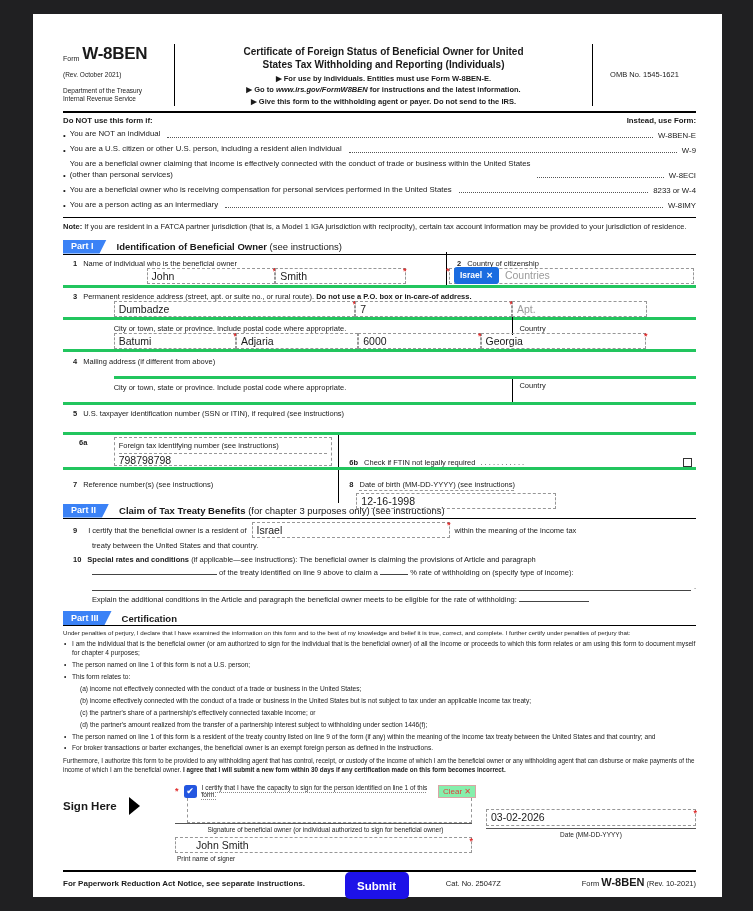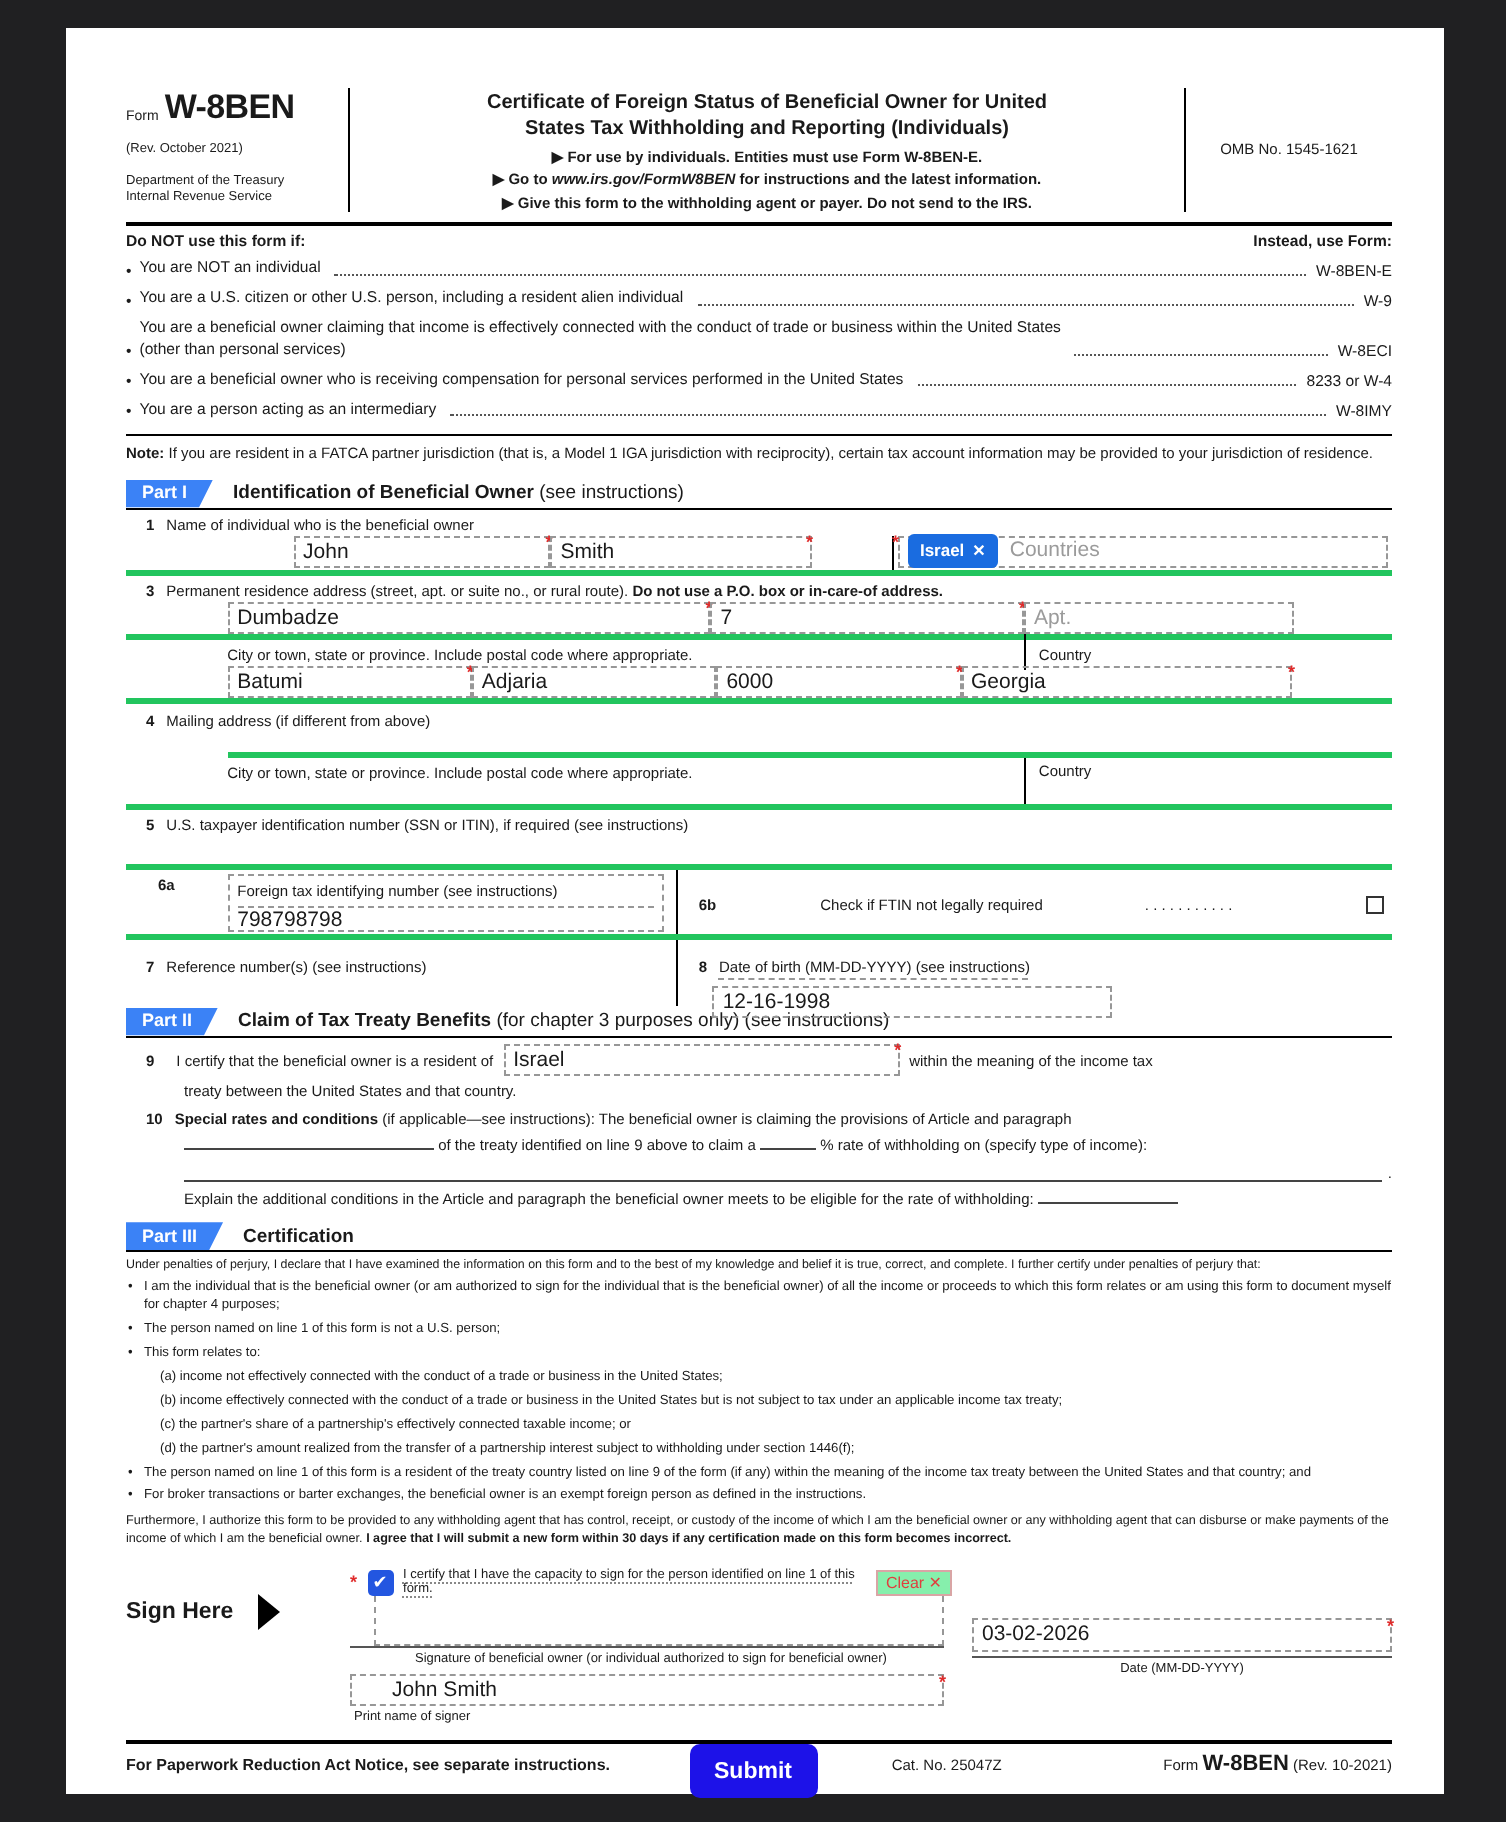--- a/index.html
+++ b/index.html
@@ -194,20 +194,23 @@
       <span class="part-chip">Part I</span>
       <span class="part-title"><span>Identification of Beneficial Owner </span><span class="part-note">(see instructions)</span></span>
     </div>
 
     <div>
 
       <div class="trow" style="height:13px; align-items:center;">
         <div class="cell" style="width:60.5%;">
           <span class="num">1</span><span class="lbl">Name of individual who is the beneficial owner</span>
         </div>
+        <div class="cell vline" style="width:39.5%;">
+          <span class="num">2</span><span class="lbl">Country of citizenship</span>
+        </div>
       </div>
 
       <div class="trow solid-b" style="height:20px;">
         <div class="cell" style="width:60.5%; display:flex; padding-left:13.2%;">
           <span class="dash-box" style="flex:0 0 43%;">
             <span>John</span>
             <span class="req">*</span>
           </span>
           <span class="dash-box" style="flex:0 0 43.5%;">
             <span>Smith</span>
@@ -307,21 +310,21 @@
       </div>
 
       <div class="trow solid-b" style="height:35px;">
         <div class="cell" style="width:43.5%; padding:2px 6px 2px 8%;">
           <span class="num" style="position:absolute; left:6px; top:3px;">6a</span>
           <div class="dash-box" style="height:29px; white-space:normal;">
             <div class="lbl" style="border-bottom:1px dashed #979797; padding-bottom:1px;">Foreign tax identifying number (see instructions)</div>
             <div style="font-size:10.5px; line-height:13px;">798798798</div>
           </div>
         </div>
-        <div class="cell vline" style="width:56.5%; display:flex; align-items:center; padding:3px 4px 0 0;gap:46px;">
+        <div class="cell vline" style="width:56.5%; display:flex; align-items:flex-end; padding:3px 4px 0 0;">
           <span class="num">6b</span>
           <span class="lbl">Check if FTIN not legally required</span>
           <span class="lbl" style="flex:1; overflow:hidden; white-space:nowrap; margin:0 5px;">.   .   .   .   .   .   .   .   .   .   .</span>
           <span class="cb"></span>
         </div>
       </div>
 
       <div class="trow" style="height:33px;">
         <div class="cell" style="width:43.5%; padding-top:3px;">
           <span class="num">7</span><span class="lbl">Reference number(s) (see instructions)</span>

